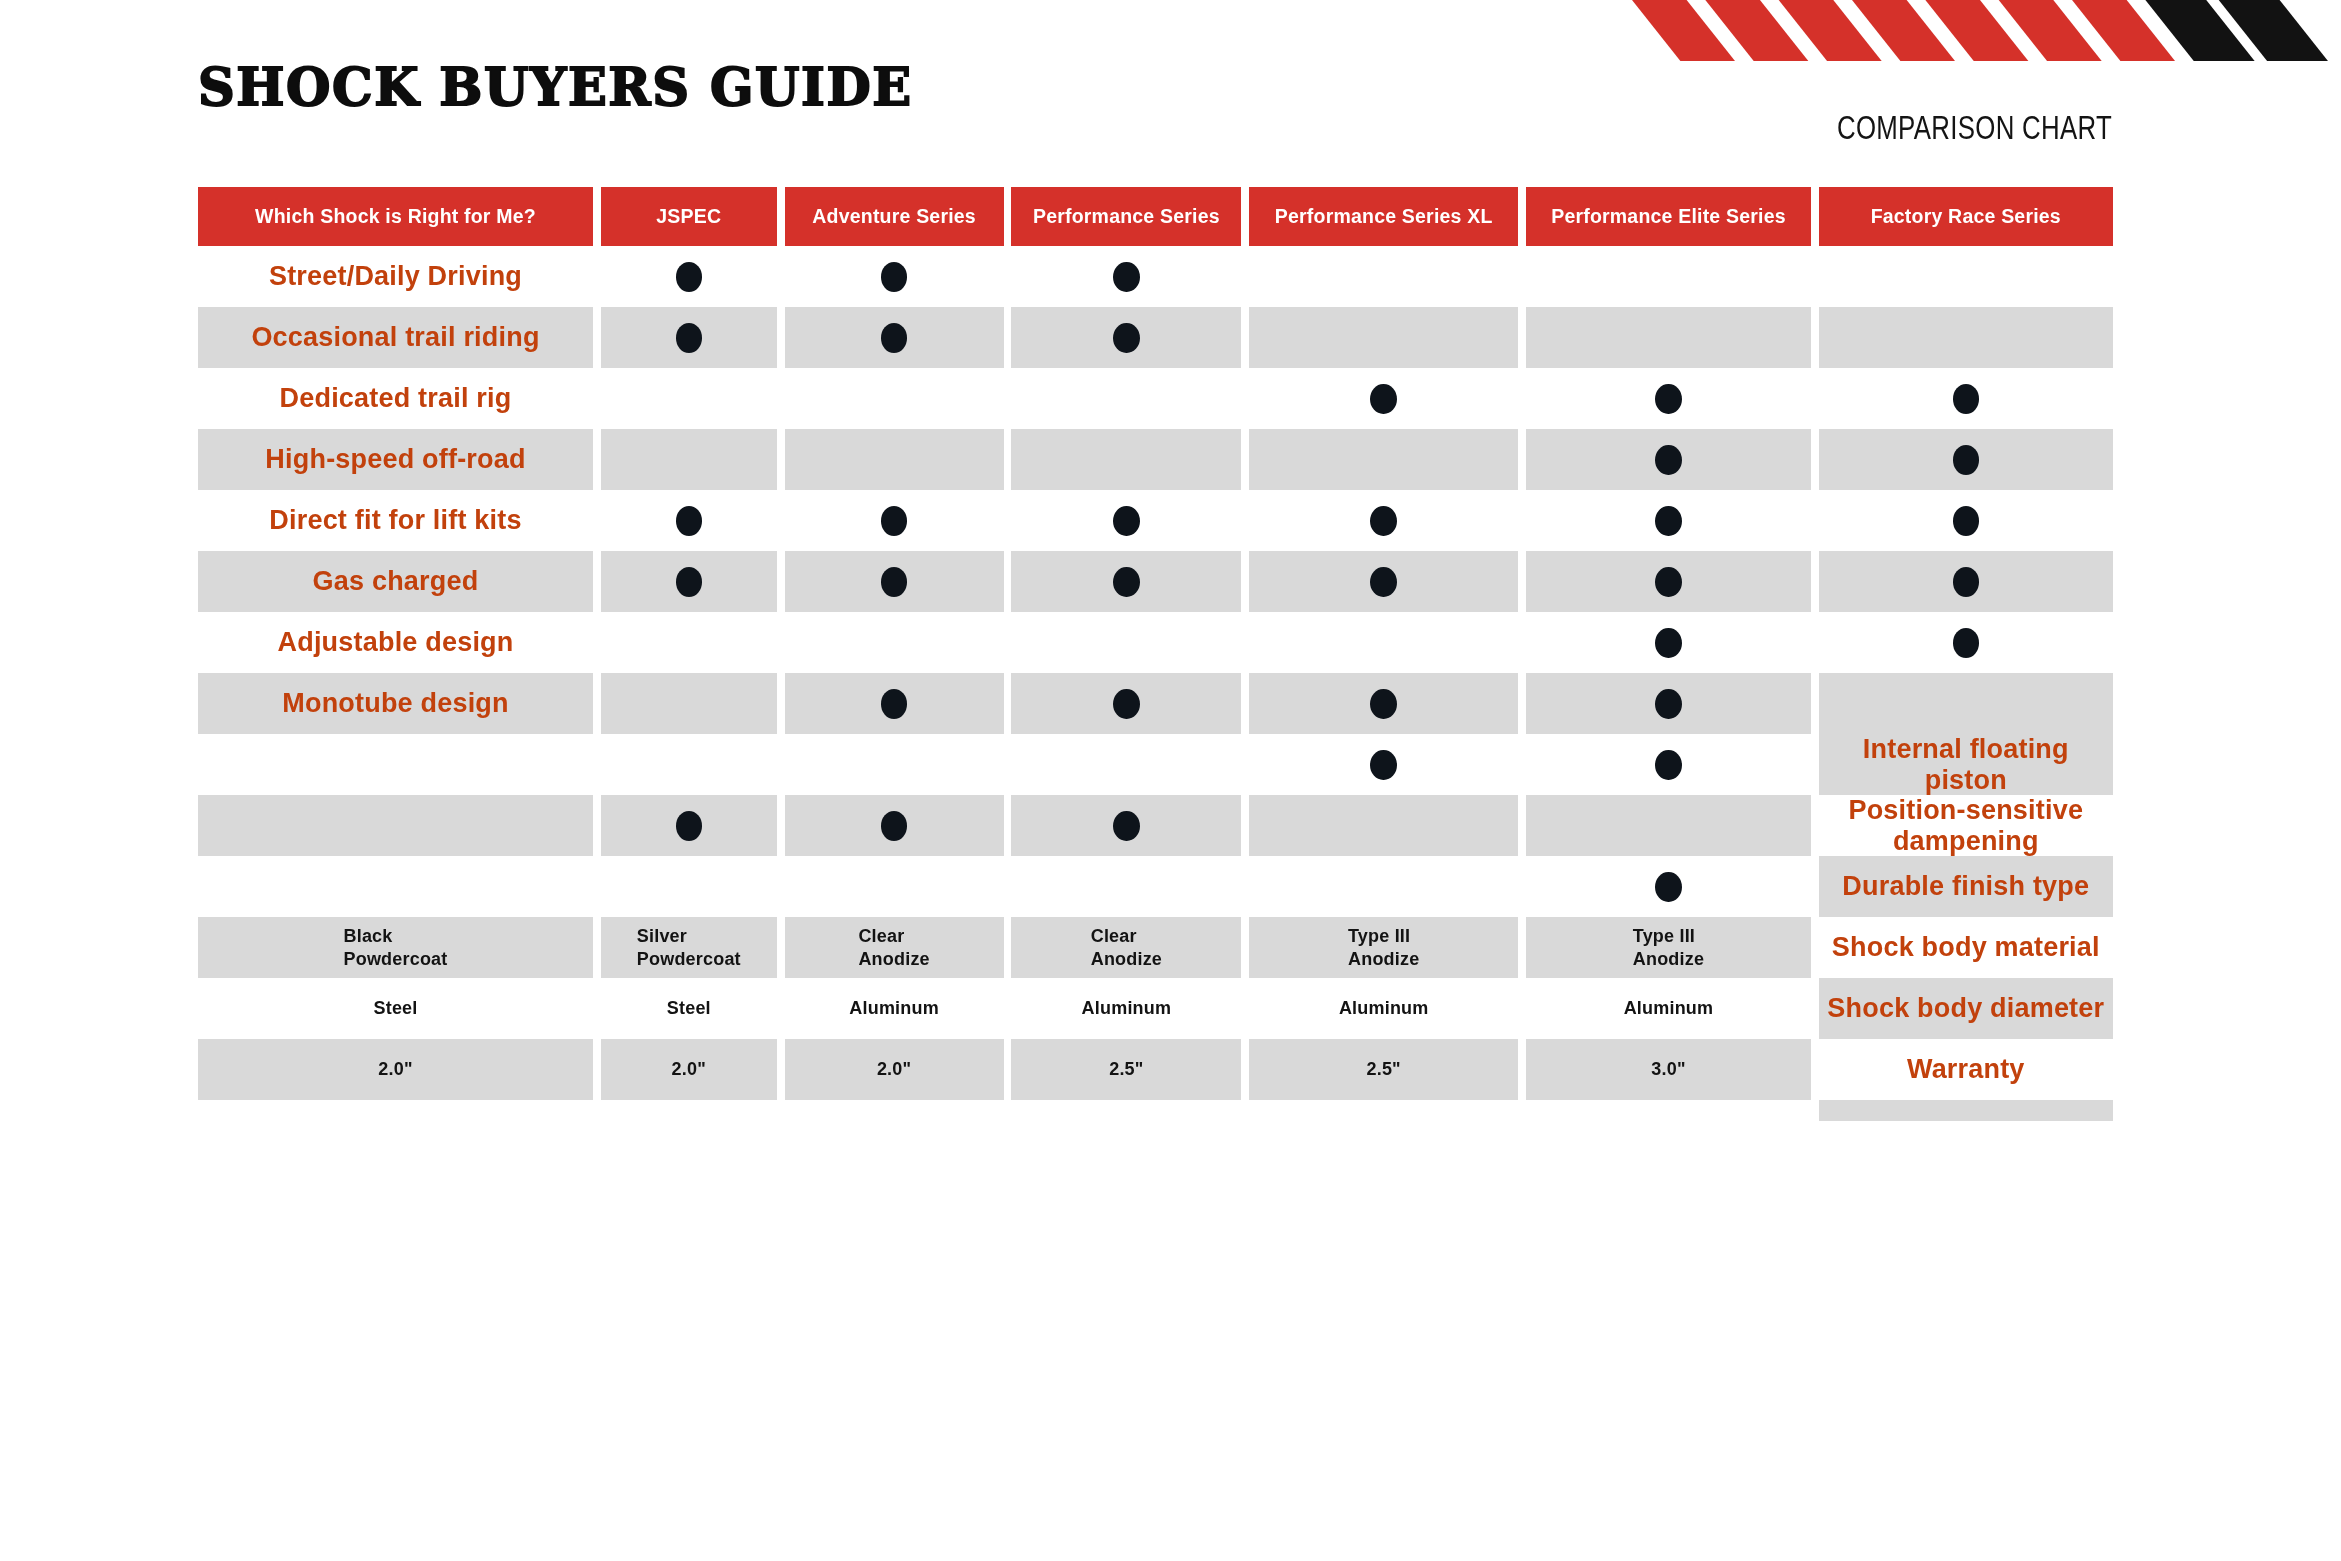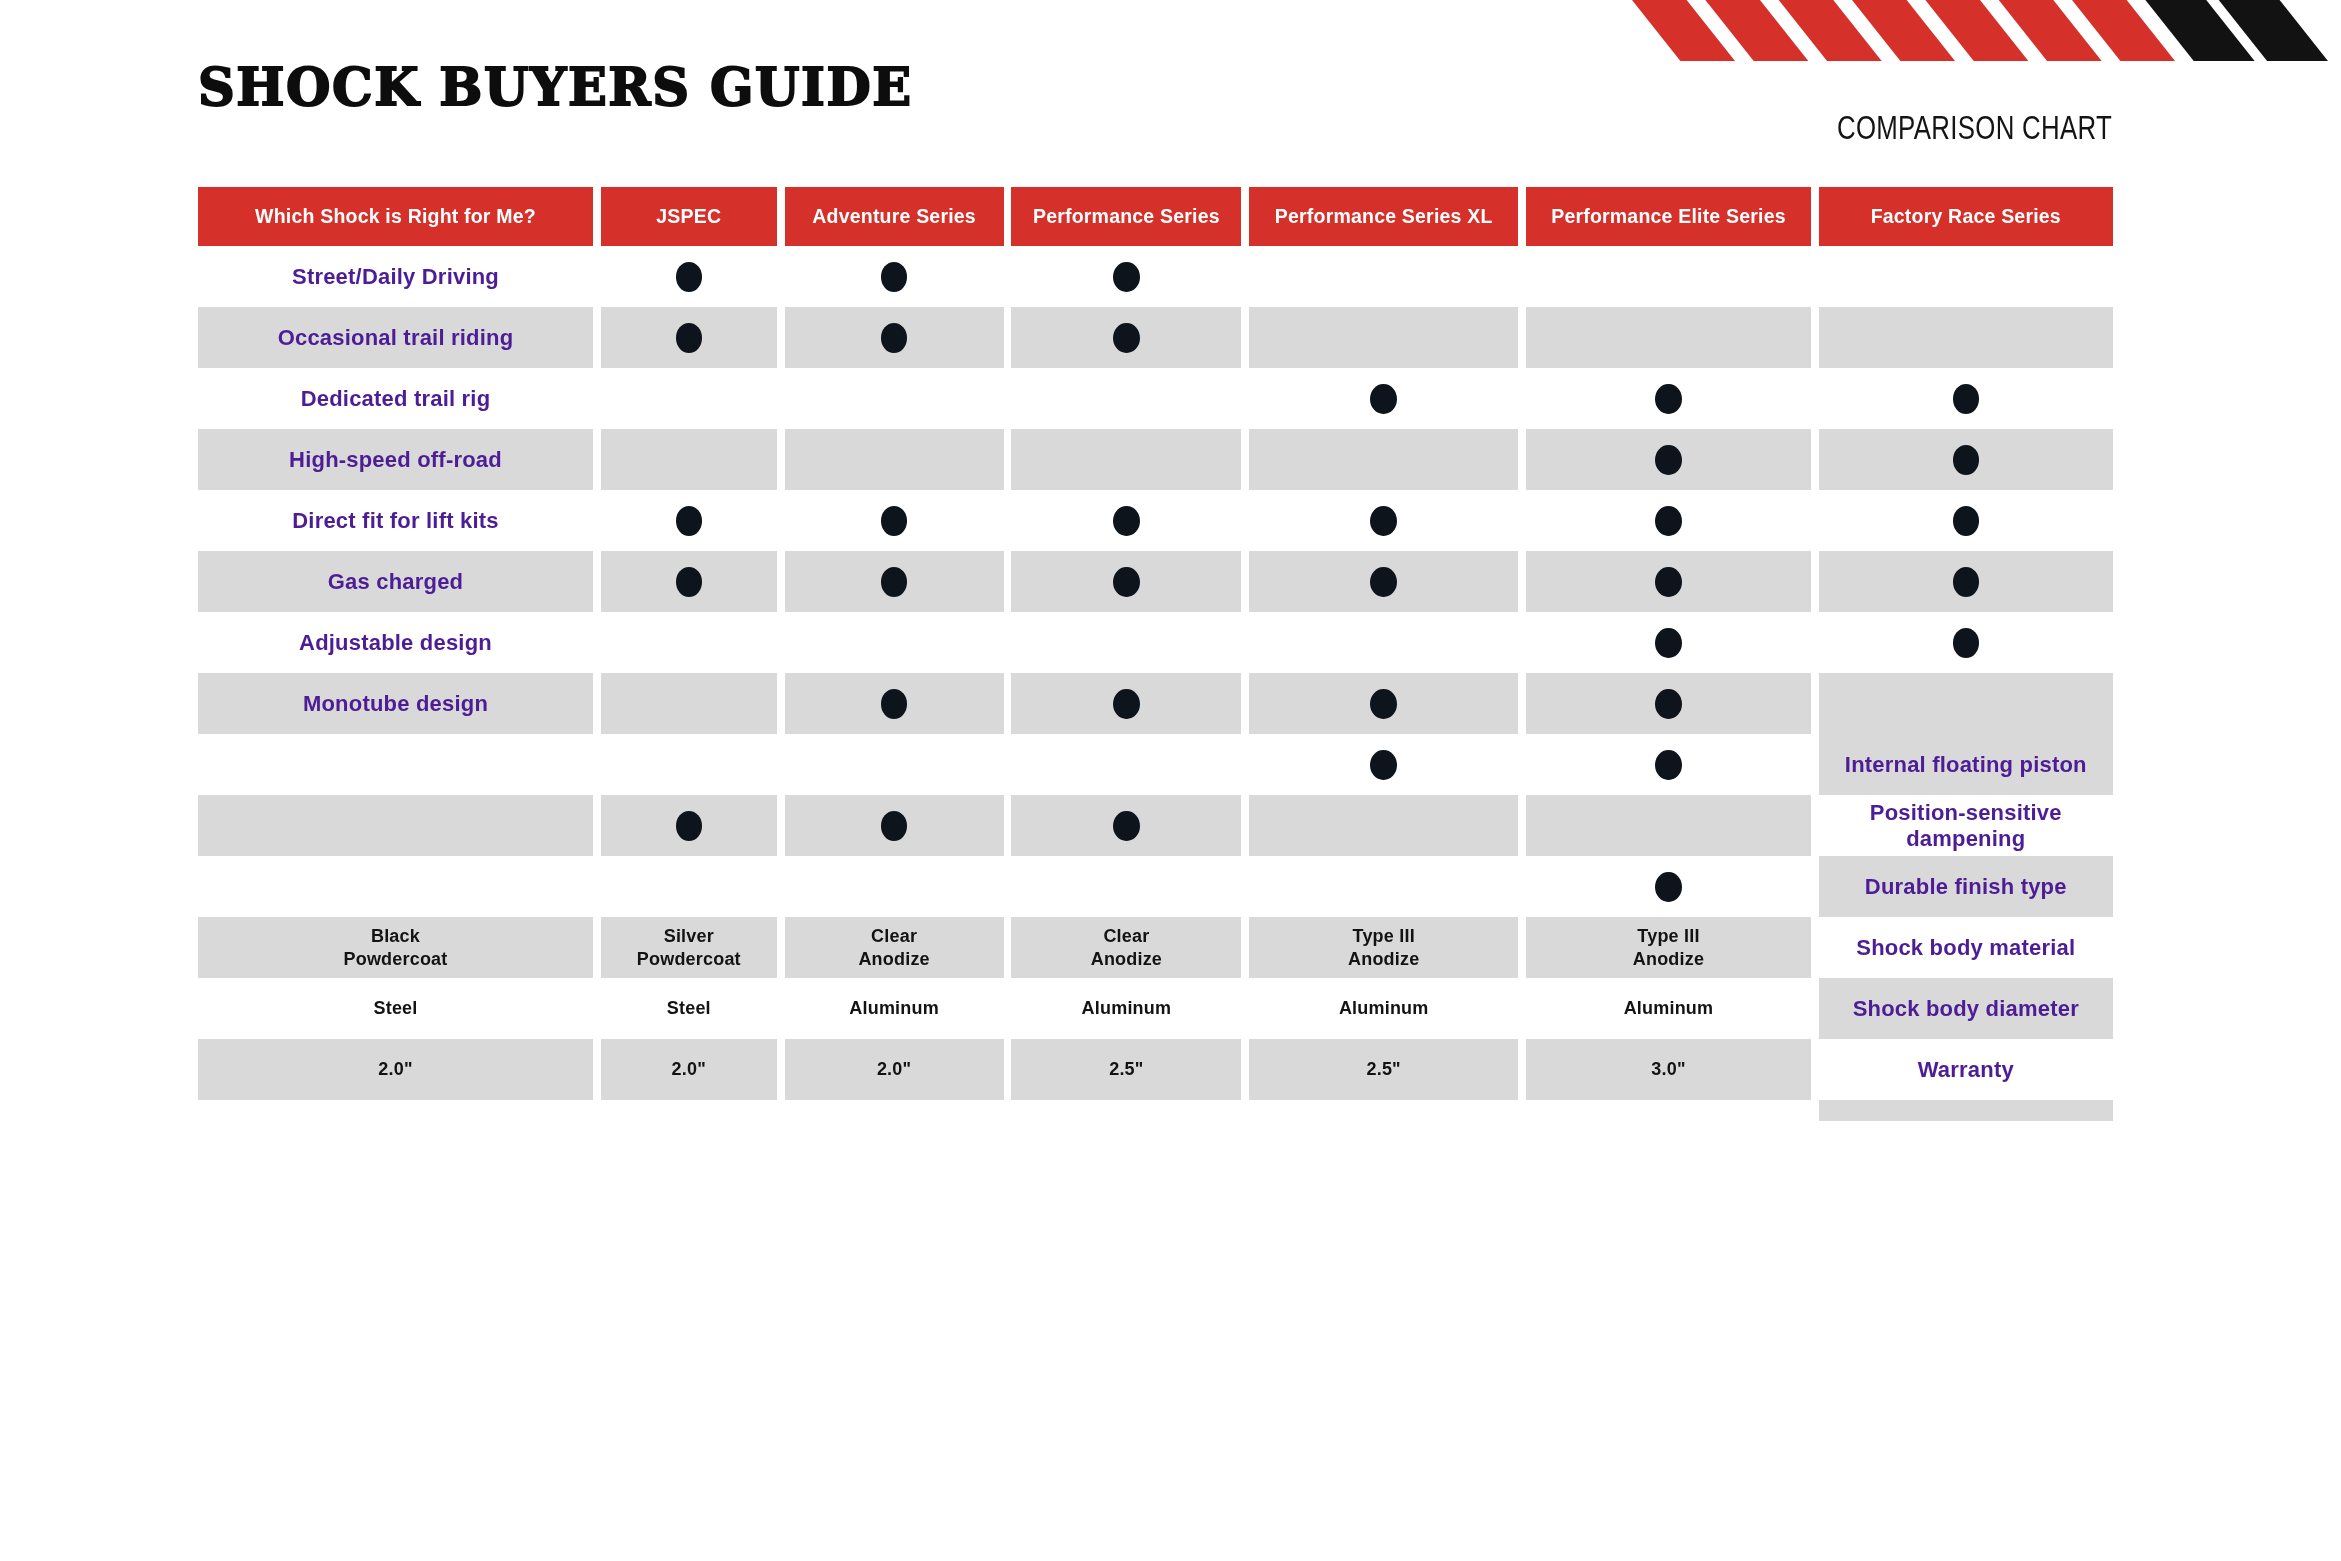--- a/index.html
+++ b/index.html
@@ -20,22 +20,22 @@
 
   
   .table{position:absolute;left:198px;top:187px;display:grid;
          grid-template-columns:395px 176px 219px 230px 269px 285px 294px;
          grid-template-rows:59px repeat(15,61px) 237px;
          column-gap:7.8px;row-gap:0;}
   .cell{display:flex;align-items:center;justify-content:center;}
   .shade{background:#d9d9d9;}
   .hdr{background:#d5312a;color:#ffffff;font-weight:bold;font-size:19.5px;
        text-align:right;letter-spacing:0.2px;}
-  .label-cell{font-weight:bold;font-size:22px;color:#4c1d95;text-align:center;letter-spacing:0.2px;}
-  .val{font-weight:bold;font-size:18px;color:#131313;text-align:center;
+  .label-cell{font-weight:bold;font-size:27px;color:#c2410c;text-align:center;letter-spacing:0.2px;}
+  .val{font-weight:bold;font-size:18px;color:#131313;text-align:left;
        white-space:pre-line;line-height:1.27;letter-spacing:0.2px;}
   .dot{display:block;width:26.5px;height:30px;border-radius:50%;background:#0e141b;}
   .product-cell svg{height:223px;width:auto;display:block;}
 </style>
 </head>
 <body>
 <div class="page">
 
   <div class="title">SHOCK BUYERS GUIDE</div>
   <div class="subtitle">COMPARISON CHART</div>

